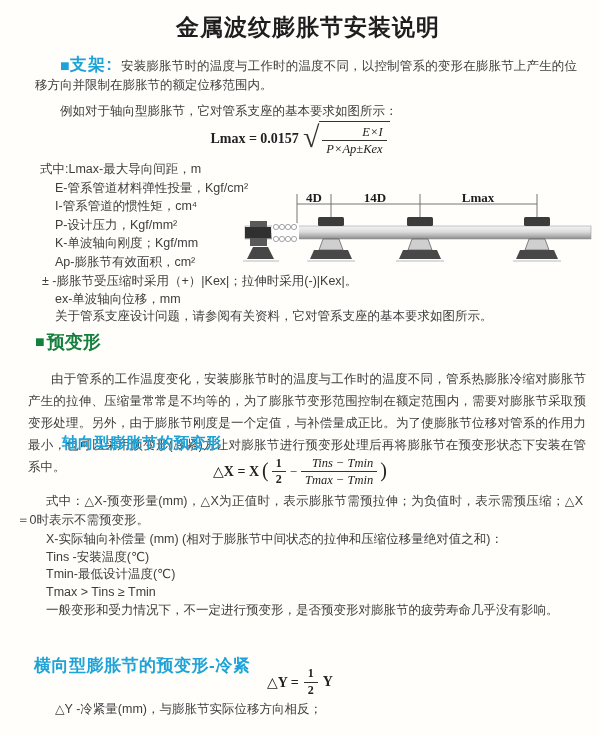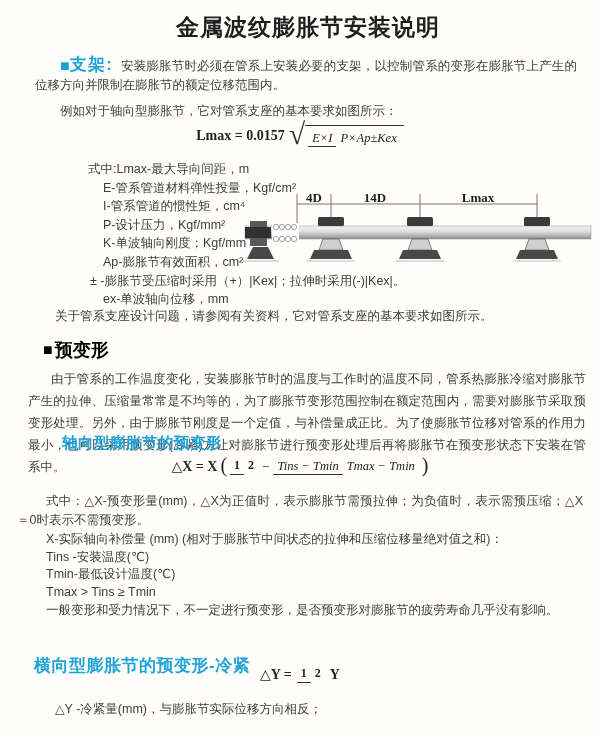--- a/index.html
+++ b/index.html
@@ -14,36 +14,36 @@
   .marker{color:#1ea3d8;font-size:16px;font-style:normal;vertical-align:-1px;}
   .sec-heading{color:#1ea3d8;font-size:17px;font-weight:bold;margin-right:8px;letter-spacing:1px;}
   .para2{position:absolute;top:102px;left:35px;width:542px;text-indent:25px;font-size:12.5px;}
 
   .formula{display:flex;justify-content:center;align-items:center;gap:4px;
         font-family:"Liberation Serif","DejaVu Serif",serif;color:#222;}
   .formula1{position:absolute;top:121px;left:0;width:100%;}
   .f-lhs{font-weight:bold;font-size:14px;}
   .sqrt-sign{font-size:30px;line-height:1;margin-right:-4px;transform:translateY(-2px);color:#333;}
   .radicand{display:inline-block;border-top:1.4px solid #333;padding:2px 3px 0;}
-  .frac{display:inline-flex;flex-direction:row;text-align:right;font-style:italic;
+  .frac{display:inline-flex;flex-direction:column;text-align:right;font-style:italic;
         font-size:12.5px;line-height:1.3;vertical-align:middle;font-family:Liberation Serif, serif;}
   .fnum{border-bottom:1px solid #333;padding:0 4px;}
   .fden{padding:0 4px;}
   .frac.small{font-style:normal;font-weight:bold;font-size:12px;}
 
   .defs{position:absolute;top:160px;left:40px;font-size:12.5px;line-height:18.6px;}
-  .def-line{padding-left:15px;white-space:nowrap;margin-left:48px;}
+  .def-line{padding-left:15px;white-space:nowrap;}
   .def-line.noindent{padding-left:0;}
   .def-line.pm{padding-left:2px;}
 
   .diagram{position:absolute;top:190px;left:243px;}
 
   .consult{position:absolute;top:308px;left:40px;width:545px;text-indent:15px;font-size:12.5px;}
 
-  .h2{position:absolute;top:330px;left:35px;margin:8px;font-size:18px;font-weight:bold;color:#000000;}
+  .h2{position:absolute;top:330px;left:35px;margin:0;font-size:18px;font-weight:bold;color:#15803d;}
   .marker2{font-size:16px;margin-right:2px;vertical-align:1px;}
   .body-pre{position:absolute;top:368px;left:28px;width:558px;line-height:22px;text-indent:23px;}
 
   .h3{position:absolute;margin:0;font-weight:bold;color:#1ea3d8;}
   .h3.axial{top:433px;left:62px;font-size:15.5px;letter-spacing:0.5px;}
   .h3.lateral{top:654px;left:34px;font-size:17px;letter-spacing:0.5px;text-align:center;}
 
   .formula2{position:absolute;top:455px;left:0;width:100%;gap:3px;}
   .f-lhs2{font-weight:bold;font-size:14px;}
   .paren{font-size:20px;font-weight:400;transform:translateY(-1px);}
@@ -59,21 +59,21 @@
 
   .final-note{position:absolute;top:701px;left:55px;font-size:12.5px;}
 </style>
 </head>
 <body>
 
 <div class="page">
 
   <h1 class="page-title">金属波纹膨胀节安装说明</h1>
 
-  <div class="para para1"><span class="marker">■</span><span class="sec-heading">支架:</span><span>安装膨胀节时必须在管系上安装必要的支架，以控制管系的变形在膨胀节上产生的位移方向并限制在膨胀节的额定位移范围内。</span></div>
+  <div class="para para1"><span class="marker">■</span><span class="sec-heading">支架:</span><span>安装膨胀节时的温度与工作时的温度不同，以控制管系的变形在膨胀节上产生的位移方向并限制在膨胀节的额定位移范围内。</span></div>
 
   <div class="para para2">例如对于轴向型膨胀节，它对管系支座的基本要求如图所示：</div>
 
   <div class="formula formula1">
     <span class="f-lhs">Lmax = 0.0157</span>
     <span class="sqrt-sign">√</span>
     <span class="radicand">
       <span class="frac">
         <span class="fnum">E×I</span>
         <span class="fden">P×Ap±Kex</span>

